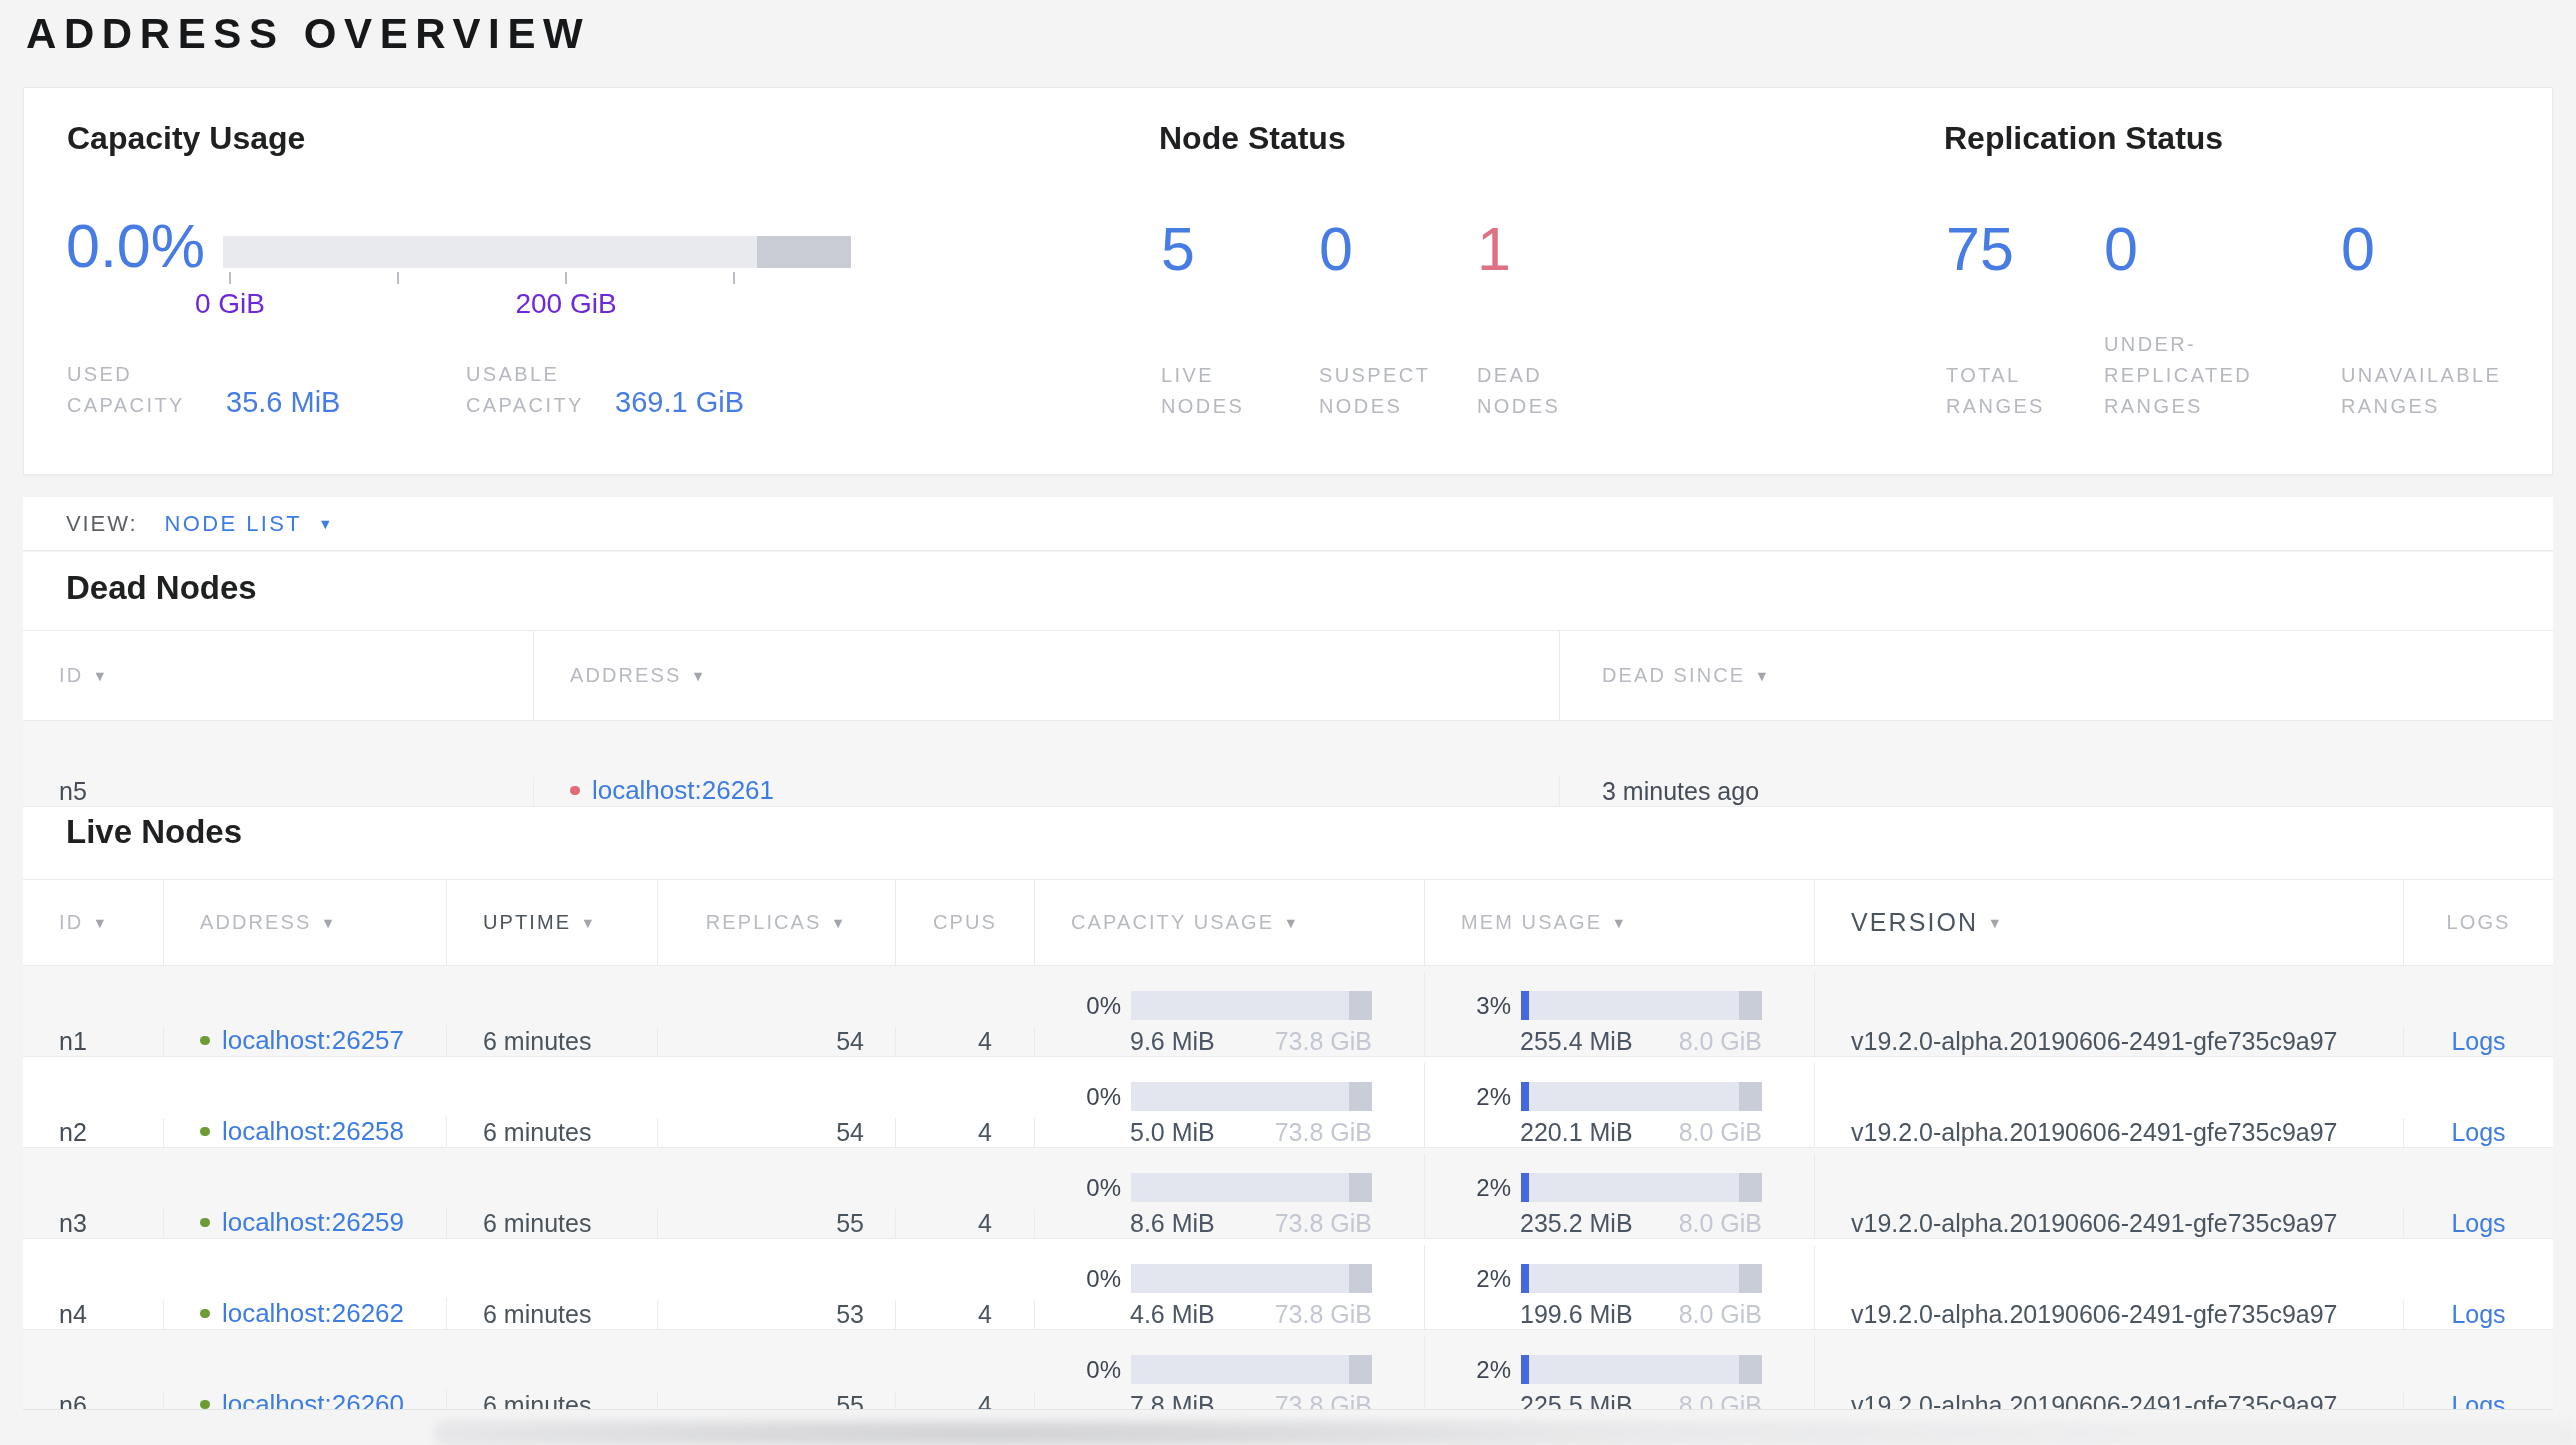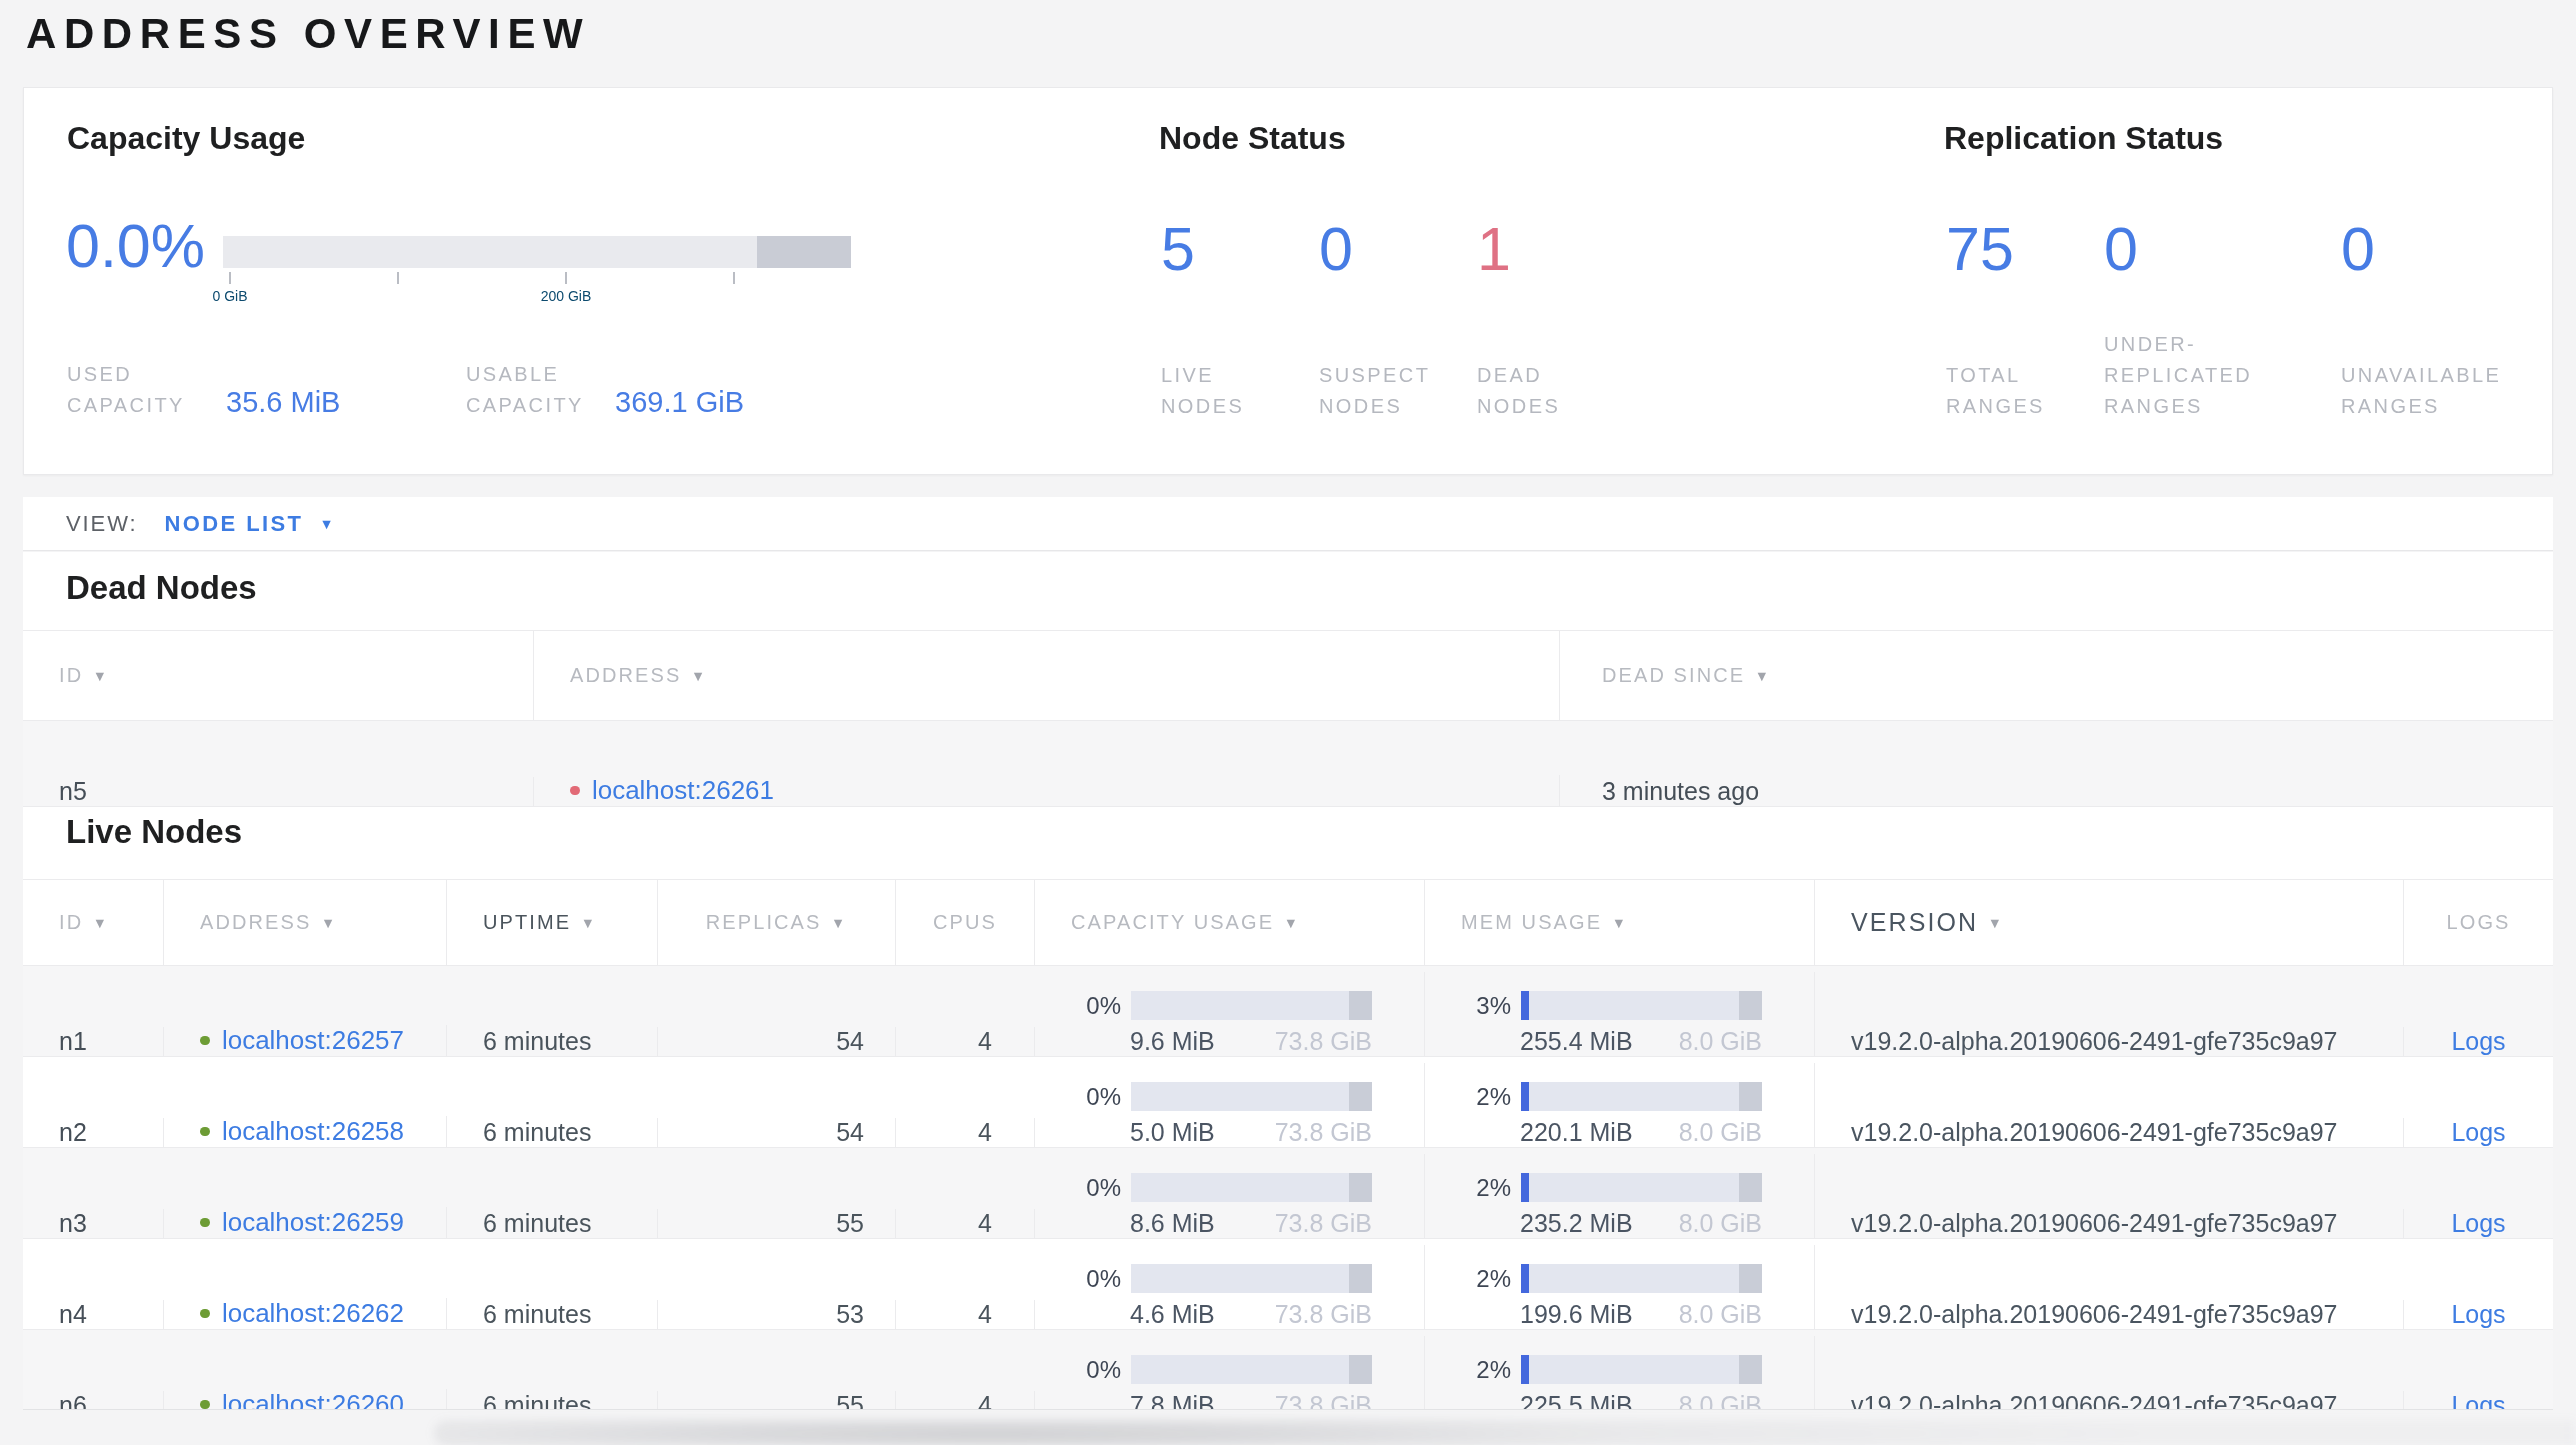--- a/index.html
+++ b/index.html
@@ -27,34 +27,34 @@
   .bignum.red { color:var(--danger-red); }
   .statlabel {
     font-size:20px; letter-spacing:2.4px; color:#b5b8bf; line-height:1.55;
     text-transform:uppercase;
   }
   
   .gauge-bar { position:absolute; left:199px; top:148px; width:628px; height:32px; background:#e9eaee; }
   .gauge-other { position:absolute; right:0; top:0; height:100%; width:14.9%; background:#c9ccd5; }
   .gauge-fill { position:absolute; left:0; top:0; height:100%; background:var(--bar-blue); }
   .tick { position:absolute; top:184px; width:1.9px; height:11.5px; background:#babdc4; }
-  .tick-label { position:absolute; top:200px; transform:translateX(-50%); font-size:14px; color:#0c4a6e; }
+  .tick-label { position:absolute; top:200px; transform:translateX(-50%); font-size:28px; color:#6d28d9; }
   .cap-value { position:absolute; font-size:29px; line-height:1.15; color:var(--accent-blue); }
   .statcols { position:absolute; display:flex; align-items:flex-end; }
   .statcols.nums { top:131px; align-items:flex-start; }
   .statcols.labels { bottom:52px; }
   
   .view-bar {
     position:absolute; left:23px; top:497px; width:2530px; height:54px;
     background:#fff; border-bottom:1px solid #e7e7e9;
     display:flex; align-items:center; padding-left:43px;
   }
   .view-label { font-size:22px; letter-spacing:1.9px; color:#5d6167; }
   .view-select { display:flex; align-items:center; margin-left:27px; cursor:pointer; }
-  .view-value { font-size:22px; letter-spacing:2.4px; color:var(--link-blue);font-weight:bold; }
+  .view-value { font-size:22px; letter-spacing:2.4px; color:var(--link-blue); }
   .caret-icon::before { content:"▼"; }
   .caret-icon { font-size:14.3px; color:var(--link-blue); margin-left:16px; }
   
   .content {
     position:absolute; left:23px; top:552px; width:2530px; height:858px;
     background:#fff; overflow:hidden; border-bottom:1px solid #e2e3e5;
   }
   .section-h { position:absolute; left:43px; font-size:33px; font-weight:700; color:#1f2021; }
   .table { position:absolute; left:0; width:2530px; border-top:1px solid #ebebed; }
   .thead { display:flex; background:#fff; border-bottom:1px solid #ebebed; }

